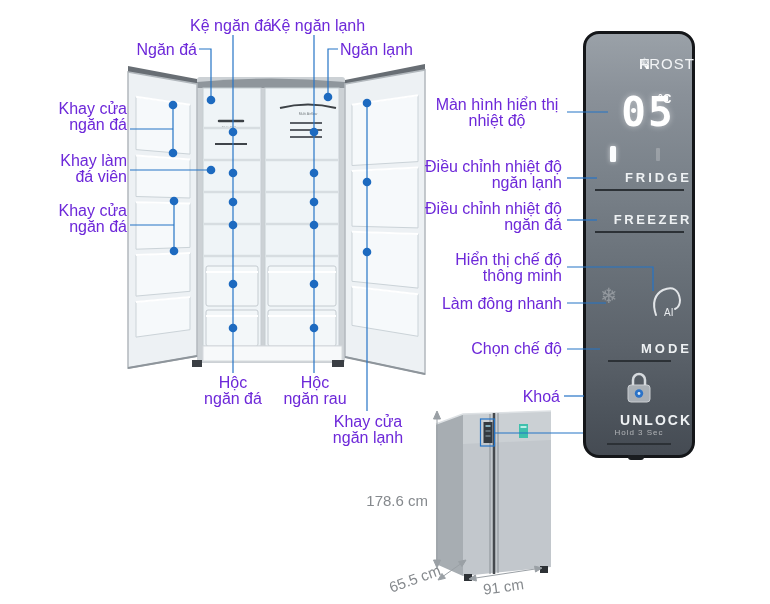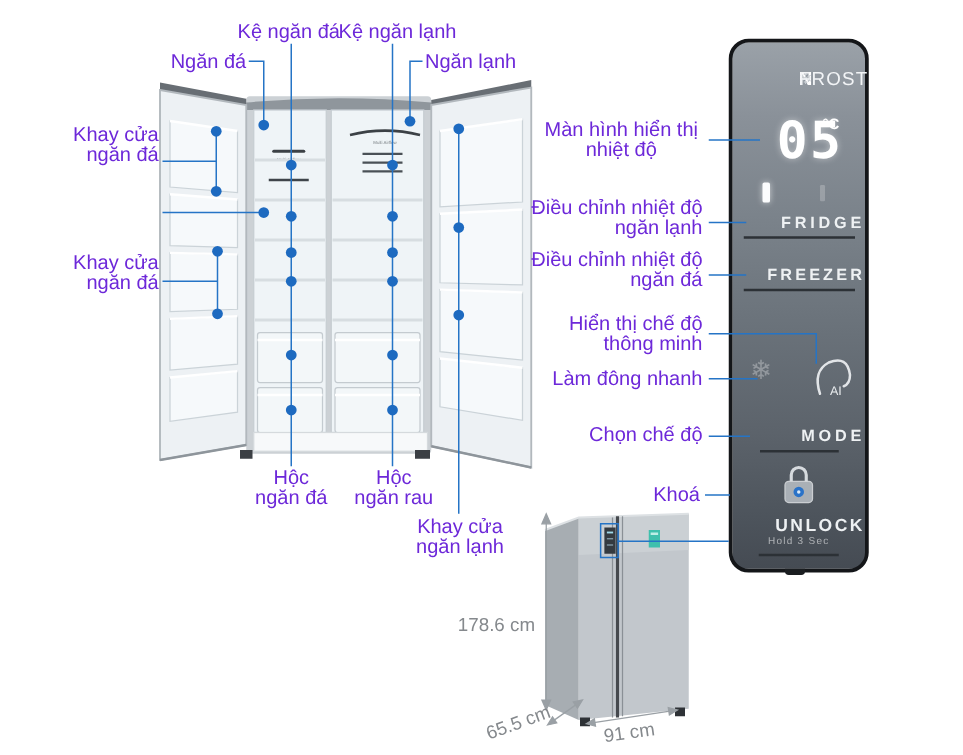--- a/index.html
+++ b/index.html
@@ -239,20 +239,22 @@
     </g>
   </svg>
 
   <div class="lbl c" style="left:231px;top:18px;">Kệ ngăn đá</div>
   <div class="lbl c" style="left:318px;top:18px;text-align:right;">Kệ ngăn lạnh</div>
   <div class="lbl r" style="right:573px;top:42px;">Ngăn đá</div>
   <div class="lbl" style="left:340px;top:42px;">Ngăn lạnh</div>
 
   <div class="lbl r" style="right:643px;top:101px;width:70px;">Khay cửa
 ngăn đá</div>
+  <div class="lbl r" style="right:643px;top:153px;width:70px;">Khay làm
+đá viên</div>
   <div class="lbl r" style="right:643px;top:203px;width:70px;">Khay cửa
 ngăn đá</div>
 
   <div class="lbl c" style="left:233px;top:375px;">Hộc
 ngăn đá</div>
   <div class="lbl c" style="left:315px;top:375px;">Hộc
 ngăn rau</div>
   <div class="lbl c" style="left:368px;top:414px;">Khay cửa
 ngăn lạnh</div>
 

